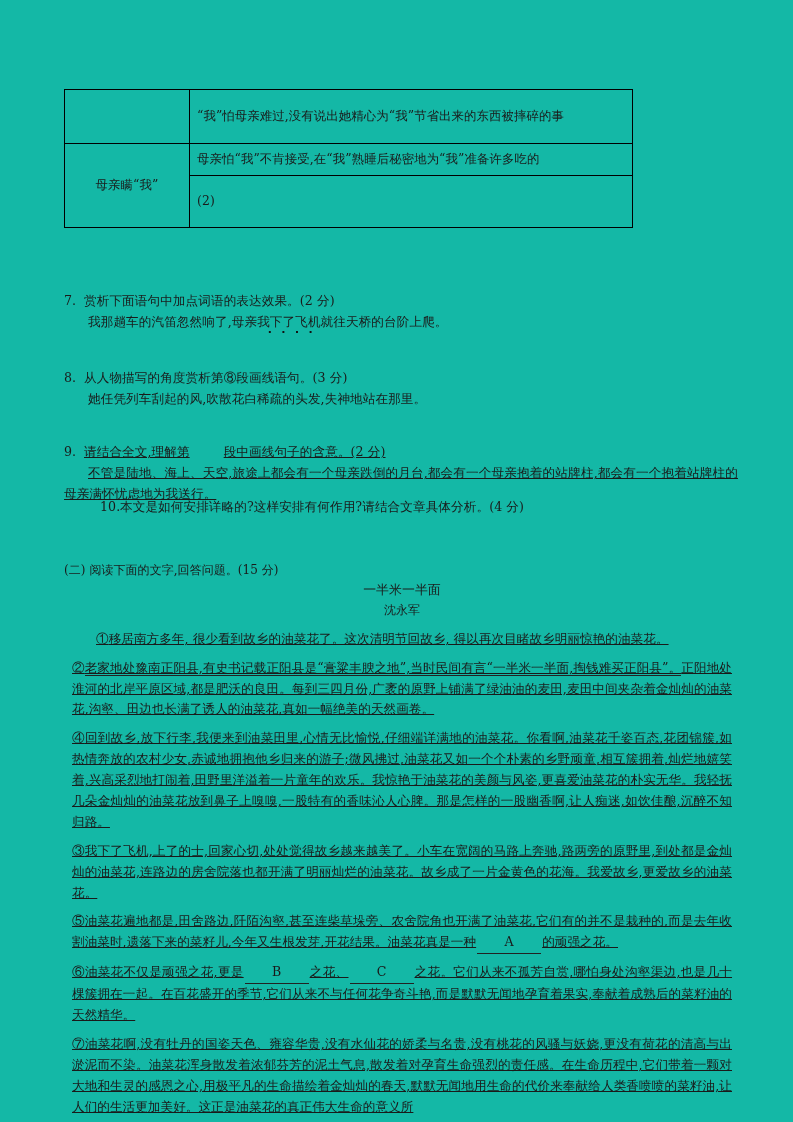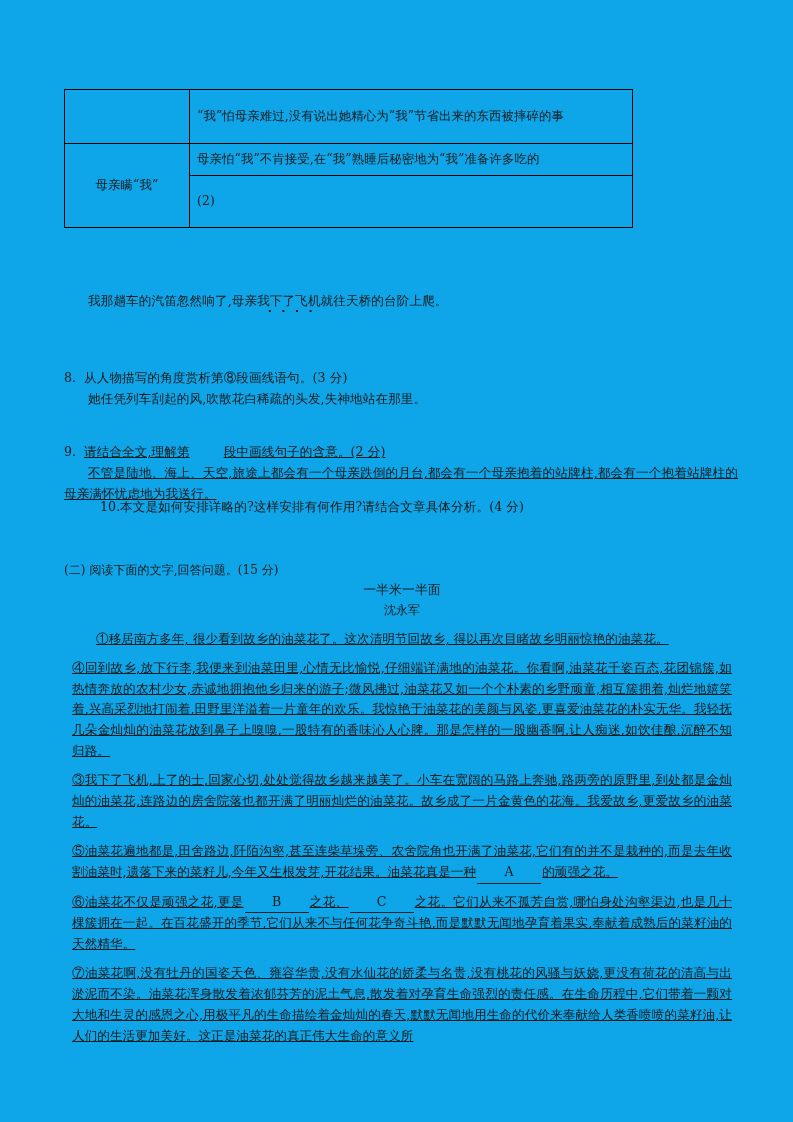--- a/index.html
+++ b/index.html
@@ -8,21 +8,21 @@
     background: #ffffff;
   }
   body {
     font-family: "DejaVu Serif", "Liberation Serif", serif;
     color: #1a1a1a;
   }
   .page {
     position: relative;
     width: 793px;
     height: 1122px;
-    background: #0ea5e9;
+    background: #14b8a6;
     overflow: hidden;
     box-sizing: border-box;
   }
 
   
   .tbl-wrap {
     position: absolute;
     left: 64px;
     top: 89px;
     width: 538px;
@@ -161,20 +161,23 @@
         <td class="col-right">母亲怕“我”不肯接受,在“我”熟睡后秘密地为“我”准备许多吃的</td>
       </tr>
       <tr>
         <td class="col-right cell-num">(2)</td>
       </tr>
     </tbody>
       </table>
   </div>
 
   <div class="q-block" style="top:290px;">
+    <div class="q-line">
+      <span class="q-num">7.</span><span>赏析下面语句中加点词语的表达效果。(2 分)</span>
+    </div>
     <div class="q-body">
       <span>我那趟车的汽笛忽然响了,母亲</span><span class="emph-dots">我下了飞机</span><span>就往天桥的台阶上爬。</span>
     </div>
   </div>
 
   <div class="q-block" style="top:367px;">
     <div class="q-line">
       <span class="q-num">8.</span><span>从人物描写的角度赏析第⑧段画线语句。(3 分)</span>
     </div>
     <div class="q-body">她任凭列车刮起的风,吹散花白稀疏的头发,失神地站在那里。</div>
@@ -197,20 +200,23 @@
 
     <div class="sec-head">(二) 阅读下面的文字,回答问题。(15 分)</div>
 
     <div class="title">一半米一半面</div>
     <div class="author">沈永军</div>
 
     <p class="para first">
       <span>①</span><span>移居南方多年, 很少看到故乡的油菜花了。这次清明节回故乡, 得以再次目睹故乡明丽惊艳的油菜花。</span>
     </p>
 
+    <p class="para">
+      <span>②</span><span class="uline">老家地处豫南正阳县,有史书记载正阳县是“膏粱丰腴之地”,当时民间有言“一半米一半面,掏钱难买正阳县”。</span><span>正阳地处淮河的北岸平原区域,都是肥沃的良田。每到三四月份,广袤的原野上铺满了绿油油的麦田,麦田中间夹杂着金灿灿的油菜花,沟壑、田边也长满了诱人的油菜花,真如一幅绝美的天然画卷。</span>
+    </p>
 
     <p class="para">
       <span>④</span><span>回到故乡,放下行李,我便来到油菜田里,心情无比愉悦,仔细端详满地的油菜花。你看啊,油菜花千姿百态,花团锦簇,如热情奔放的农村少女,赤诚地拥抱他乡归来的游子;微风拂过,油菜花又如一个个朴素的乡野顽童,相互簇拥着,灿烂地嬉笑着,兴高采烈地打闹着,田野里洋溢着一片童年的欢乐。我惊艳于油菜花的美颜与风姿,更喜爱油菜花的朴实无华。我轻抚几朵金灿灿的油菜花放到鼻子上嗅嗅,一股特有的香味沁人心脾。那是怎样的一股幽香啊,让人痴迷,如饮佳酿,沉醉不知归路。</span>
     </p>
 
     <p class="para">
       <span>③</span><span>我下了飞机,上了的士,回家心切,处处觉得故乡越来越美了。小车在宽阔的马路上奔驰,路两旁的原野里,到处都是金灿灿的油菜花,连路边的房舍院落也都开满了明丽灿烂的油菜花。故乡成了一片金黄色的花海。我爱故乡,更爱故乡的油菜花。</span>
     </p>
 
     <p class="para">

